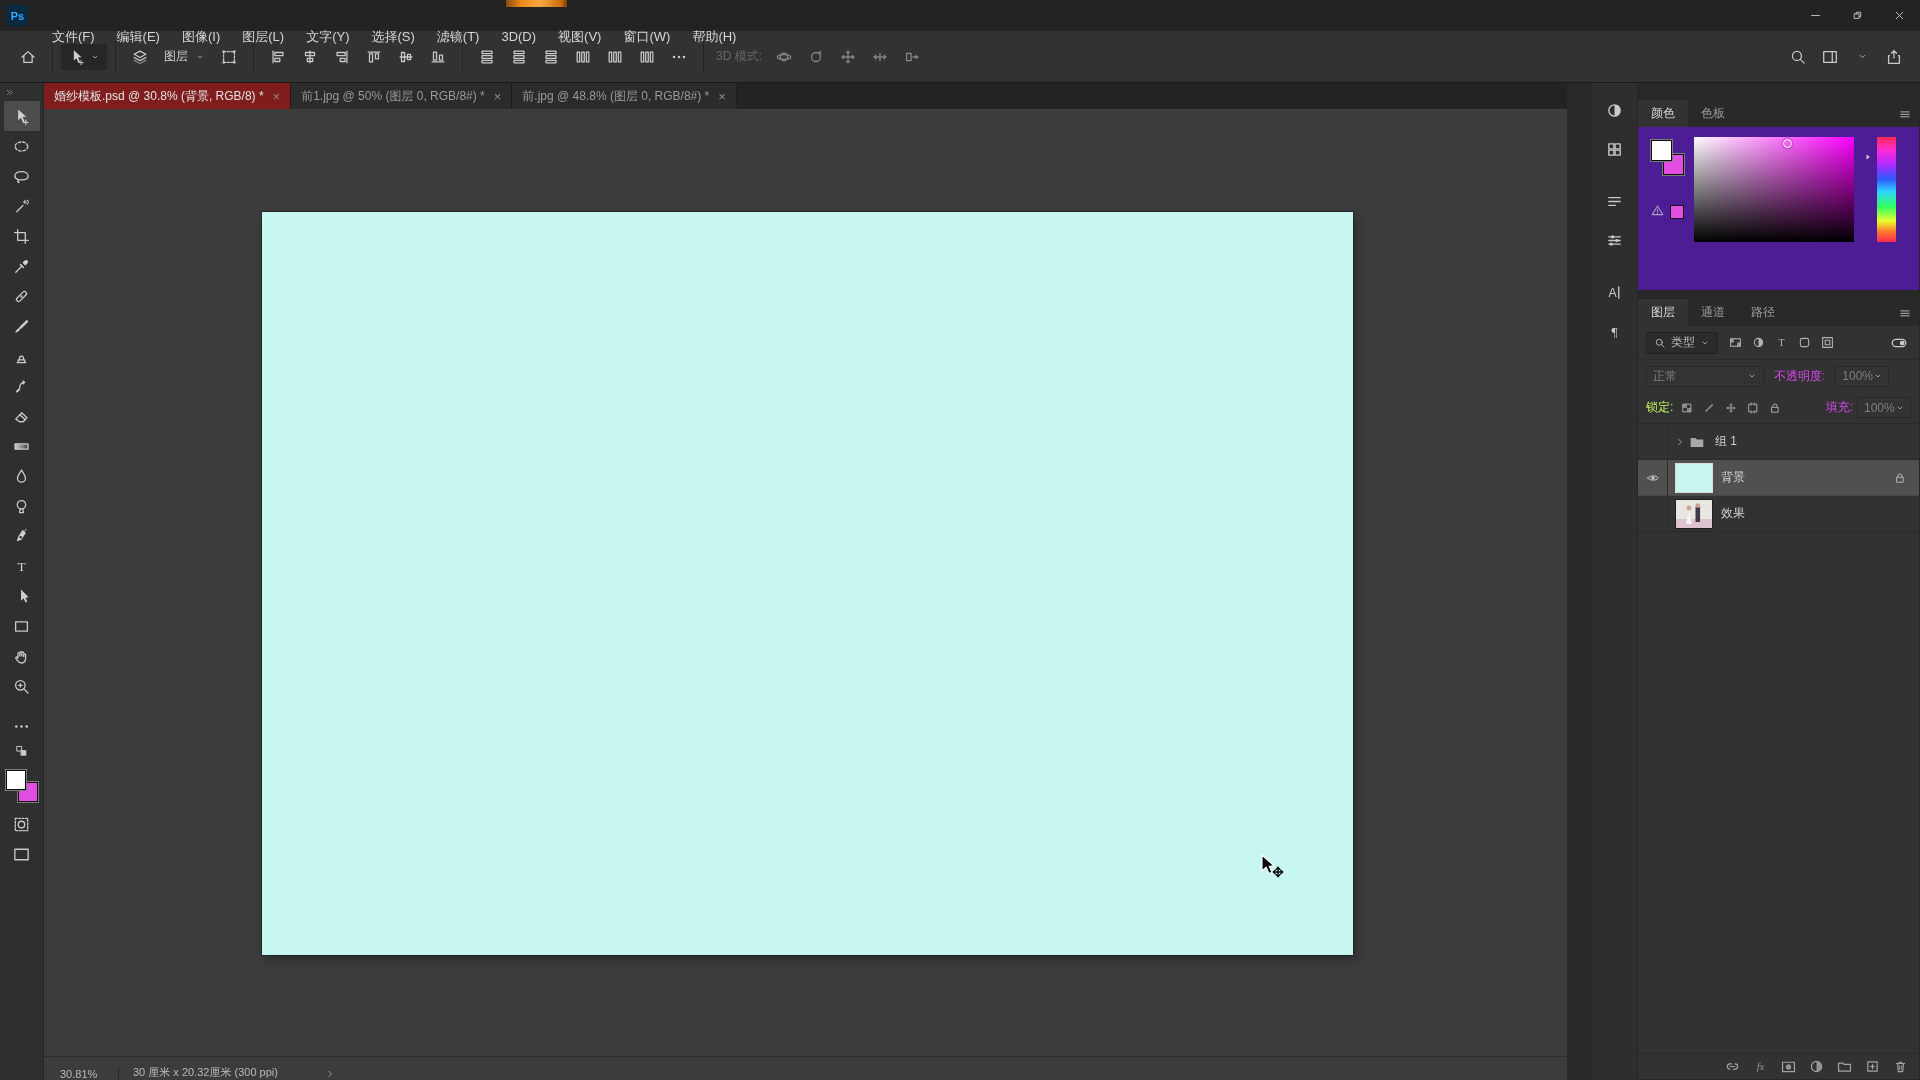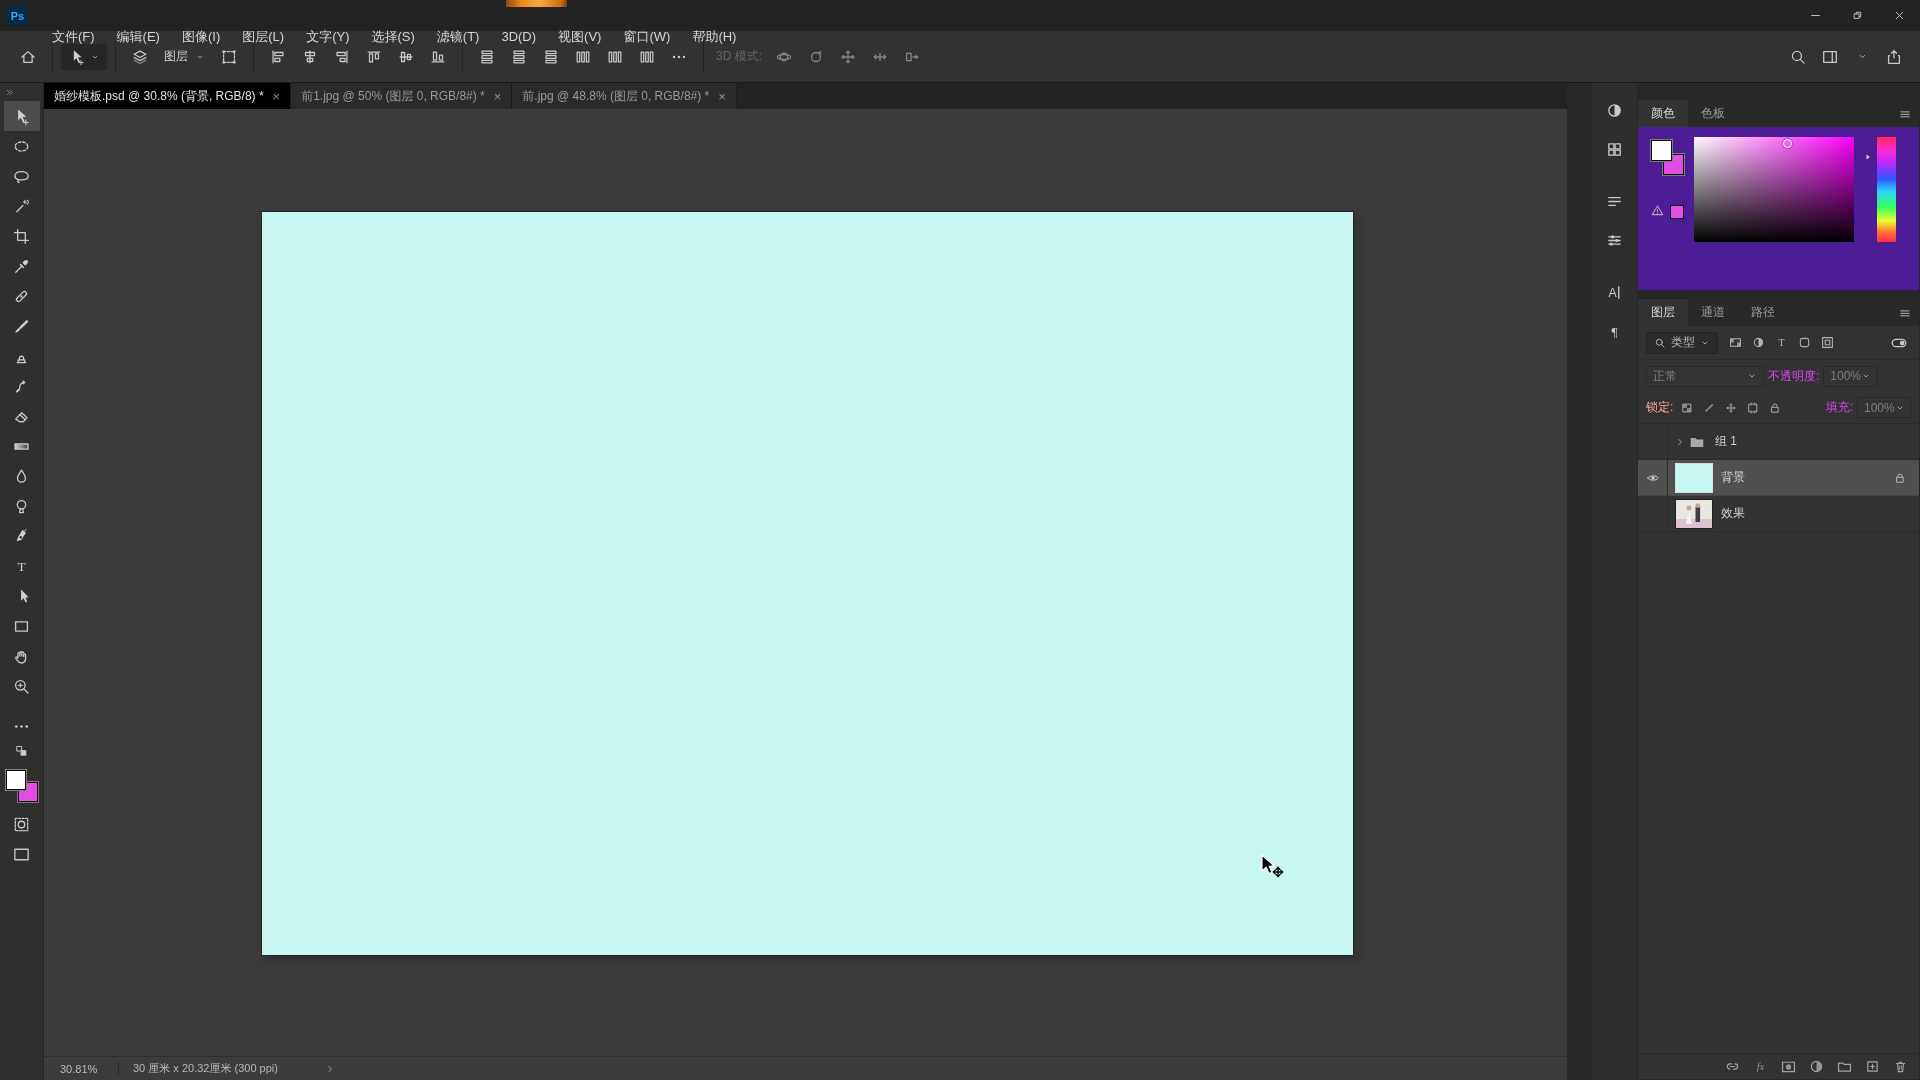--- a/index.html
+++ b/index.html
@@ -47,31 +47,31 @@
   .tool.selected { background:#4d4d4d; }
   .tool.mini { height:20px; } .tool.mini svg { width:14px; height:14px; }
   .swatches { position:relative; width:34px; height:34px; margin:8px 0 6px 0; flex:none; }
   .sw { position:absolute; width:20px; height:20px; border:1px solid #0e0e0e; box-shadow:0 0 0 1px #7b7b7b; }
   .fg-sw { left:1px; top:1px; z-index:2; }
   .bg-sw { left:13px; top:13px; z-index:1; }
 
   
   .tabbar { position:absolute; left:44px; top:83px; width:1523px; height:26px; background:#232323; display:flex; }
   .tab { height:26px; display:flex; align-items:center; padding:0 10px; background:#2b2b2b; border-right:1px solid #1d1d1d; font-size:12px; color:#999; white-space:nowrap; }
-  .tab.active { background:#000000; color:#e2e2e2; }
+  .tab.active { background:#7f1d1d; color:#e2e2e2; }
   .tab-close { margin-left:9px; color:#8d8d8d; font-size:13px; }
 
   
   .canvas-area { position:absolute; left:44px; top:109px; width:1523px; height:947px; background:#3c3c3c; overflow:hidden; }
   .document { position:absolute; left:218px; top:103px; width:1091px; height:743px; box-shadow:0 0 0 1px rgba(0,0,0,.28), 3px 4px 10px rgba(0,0,0,.3); }
   .cursor { position:absolute; left:1215px; top:745px; width:26px; height:26px; }
   .cursor svg { width:26px; height:26px; }
 
   
-  .statusbar { position:absolute; left:44px; top:1056px; width:1523px; height:24px; background:#3c3c3c; border-top:1px solid #2e2e2e; display:flex; align-items:center; font-size:11px; color:#b9b9b9; }
+  .statusbar { position:absolute; left:44px; top:1056px; width:1523px; height:24px; background:#3c3c3c; border-top:1px solid #2e2e2e; display:flex; align-items:flex-end; font-size:11px; color:#b9b9b9; }
   .status-zoom { margin-left:16px; min-width:44px; }
   .status-sep { width:1px; height:13px; background:#2a2a2a; margin:0 14px; }
   .status-chev { margin-left:46px; opacity:.8; }
 
   
   .dock { position:absolute; left:1567px; top:83px; width:353px; bottom:0; background:#282828; }
   .dock-strip { position:absolute; left:25px; top:0; width:45px; height:100%; background:#2e2e2e; display:flex; flex-direction:column; align-items:center; padding-top:10px; }
   .strip-icon { width:45px; height:34px; display:flex; align-items:center; justify-content:center; margin-bottom:5px; flex:none; }
   .strip-icon svg { width:19px; height:19px; }
   .group-gap { margin-top:13px; }
@@ -102,26 +102,26 @@
 
   
   .layers-panel { position:absolute; left:70px; top:215px; width:283px; bottom:0; background:#323232; border:1px solid #262626; display:flex; flex-direction:column; }
   .filter-row { height:34px; display:flex; align-items:center; padding:0 8px; gap:5px; border-bottom:1px solid #2b2b2b; flex:none;text-align:right; }
   .filter-combo { display:flex; align-items:center; gap:5px; background:#2b2b2b; border:1px solid #232323; height:22px; padding:0 7px; font-size:12px; color:#bdbdbd; border-radius:2px; }
   .filter-icons { display:flex; gap:2px; margin-left:2px; flex:1; }
   .filter-icon { width:21px; height:20px; display:flex; align-items:center; justify-content:center; opacity:.85; }
   .filter-icon svg { width:15px; height:15px; }
   .filter-toggle { width:24px; height:20px; display:flex; align-items:center; justify-content:center; }
   .filter-toggle svg { width:18px; height:18px; }
-  .blend-row { height:32px; display:flex; align-items:center; padding:0 8px; gap:4px; flex:none; }
+  .blend-row { height:32px; display:flex; align-items:center; padding:0 8px; gap:10px; flex:none; }
   .dd { display:flex; align-items:center; justify-content:space-between; background:#333333; border:1px solid #272727; height:21px; padding:0 6px; font-size:12px; border-radius:2px; color:#c4c4c4; }
   .dd.disabled { color:#7e7e7e; }
   .blend-dd { width:118px; }
   .val-dd { width:54px; }
-  .plabel { font-size:12px; color:#fca5a5; white-space:nowrap; }
+  .plabel { font-size:12px; color:#bef264; white-space:nowrap; }
   .plabel.disabled { color:#d946ef; }
   .lock-row { height:32px; display:flex; align-items:center; padding:0 8px; gap:4px; border-bottom:1px solid #2b2b2b; flex:none; }
   .lock-icons { display:flex; gap:3px; margin-right:auto; }
   .lock-icon { width:19px; height:19px; display:flex; align-items:center; justify-content:center; opacity:.8; }
   .lock-icon svg { width:14px; height:14px; }
   .layer-rows { flex:none; }
   .layer-row { height:36px; display:flex; align-items:center; border-bottom:1px solid rgba(0,0,0,.12); }
   .layer-row.selected { background:#505050; }
   .vis-box { width:30px; height:36px; border-right:1px solid #2b2b2b; display:flex; align-items:center; justify-content:center; flex:none; }
   .expand { margin:0 2px 0 6px; opacity:.8; }

